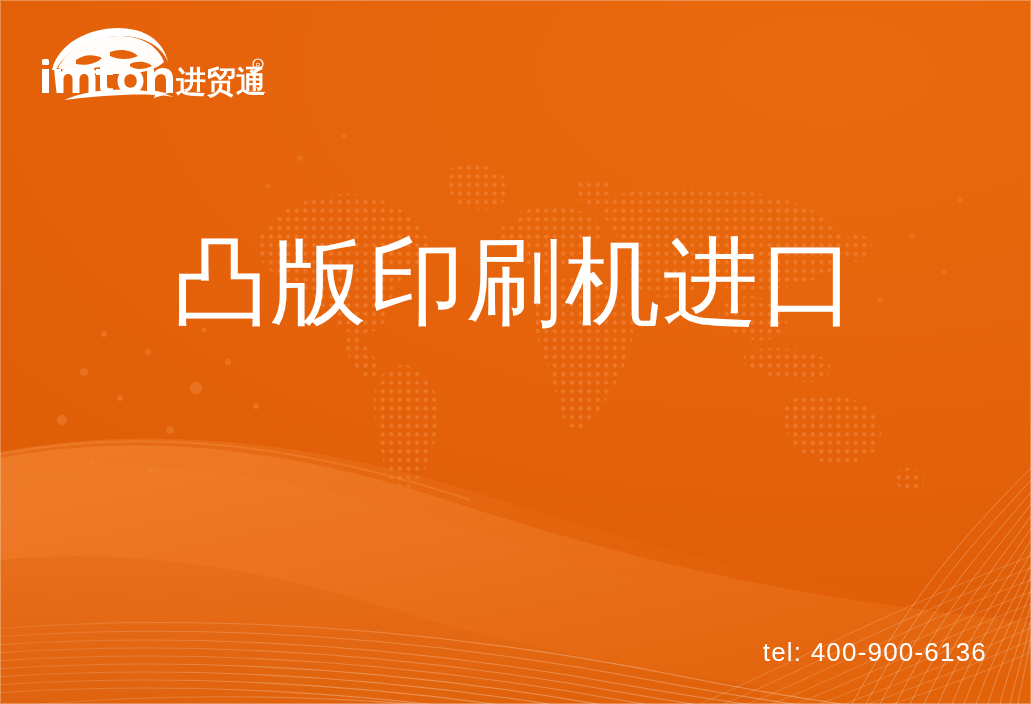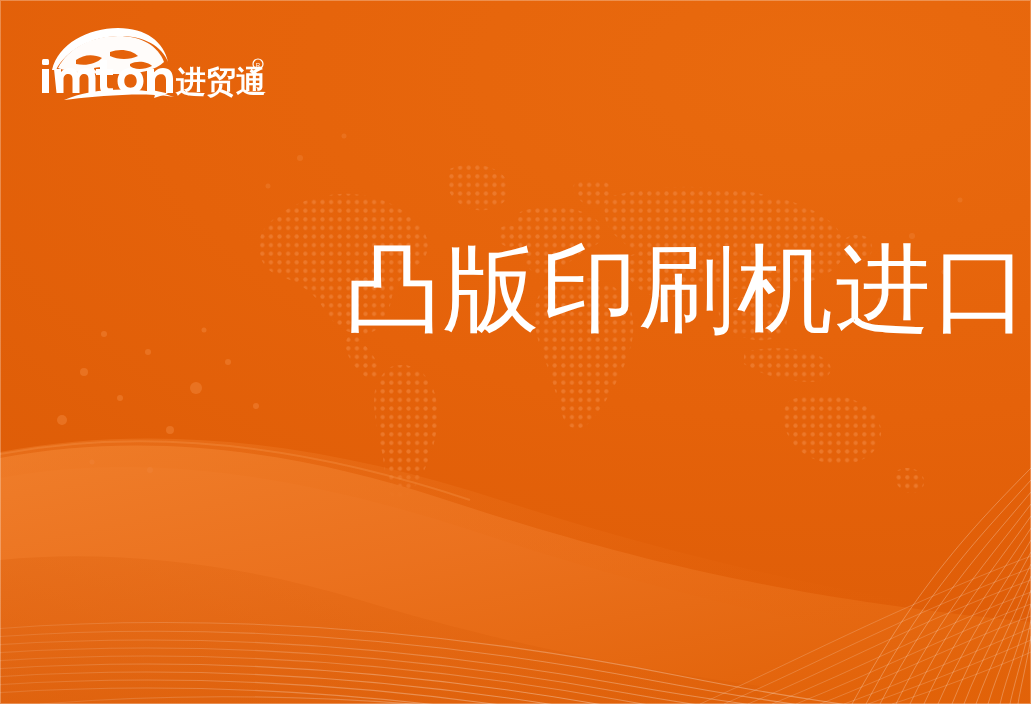--- a/index.html
+++ b/index.html
@@ -81,28 +81,27 @@
     position: absolute;
     left: 0;
     top: 232px;
     width: 1031px;
     z-index: 12;
     text-align: center;
     color: #ffffff;
   }
   .headline-line {
     display: block;
-    font-family: Liberation Serif, serif;
+    font-family: Liberation Mono, monospace;
     font-weight: 400;
     font-size: 96px;
     line-height: 116px;
     letter-spacing: 2px;
     color: #ffffff;
     white-space: nowrap;
-    text-align: right;
   }
 
   
 
   #phone {
     position: absolute;
     right: 44px;
     bottom: 36px;
     z-index: 14;
     color: #ffffff;
@@ -354,16 +353,17 @@
                  C 128 71, 112 70, 96 70.6 C 70 71.6, 46 74, 28 76 Z"></path>
         <path d="M116 66 l16 3.5 -14 4.5 c 1.4-2.6 1.2-5.4 -2-8 Z"></path>
       </g>
     </svg>
   </div>
 
   <div id="headline">
     <span class="headline-line">凸版印刷机进口</span>
   </div>
 
+  <div id="phone">tel: 400-900-6136</div>
 
   <div class="layer bg-frame"></div>
 
 </div>
 
 </body></html>

